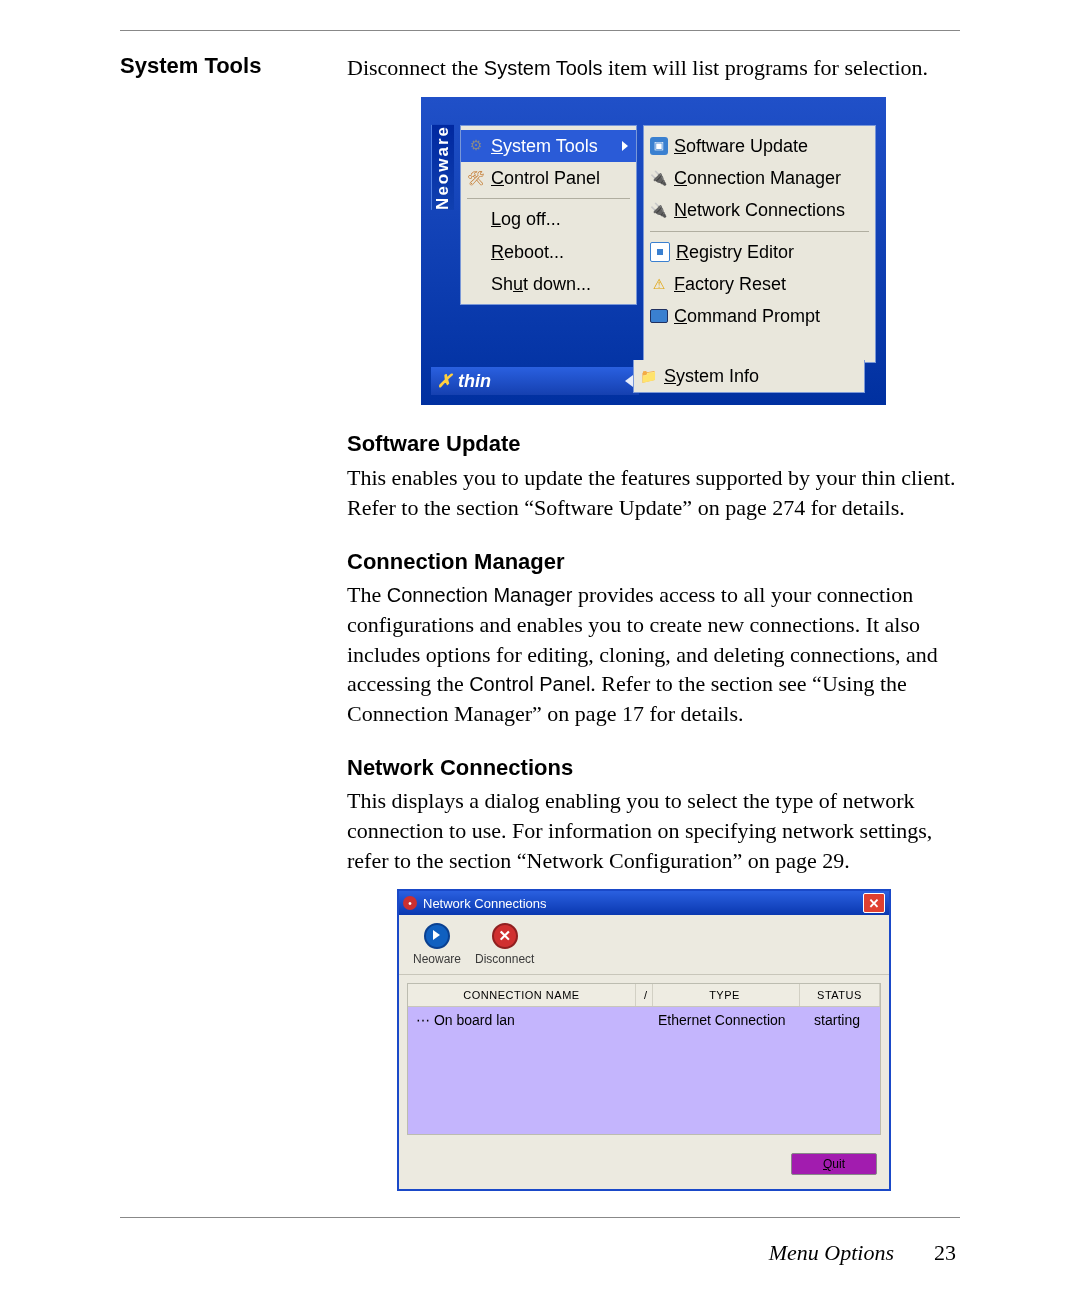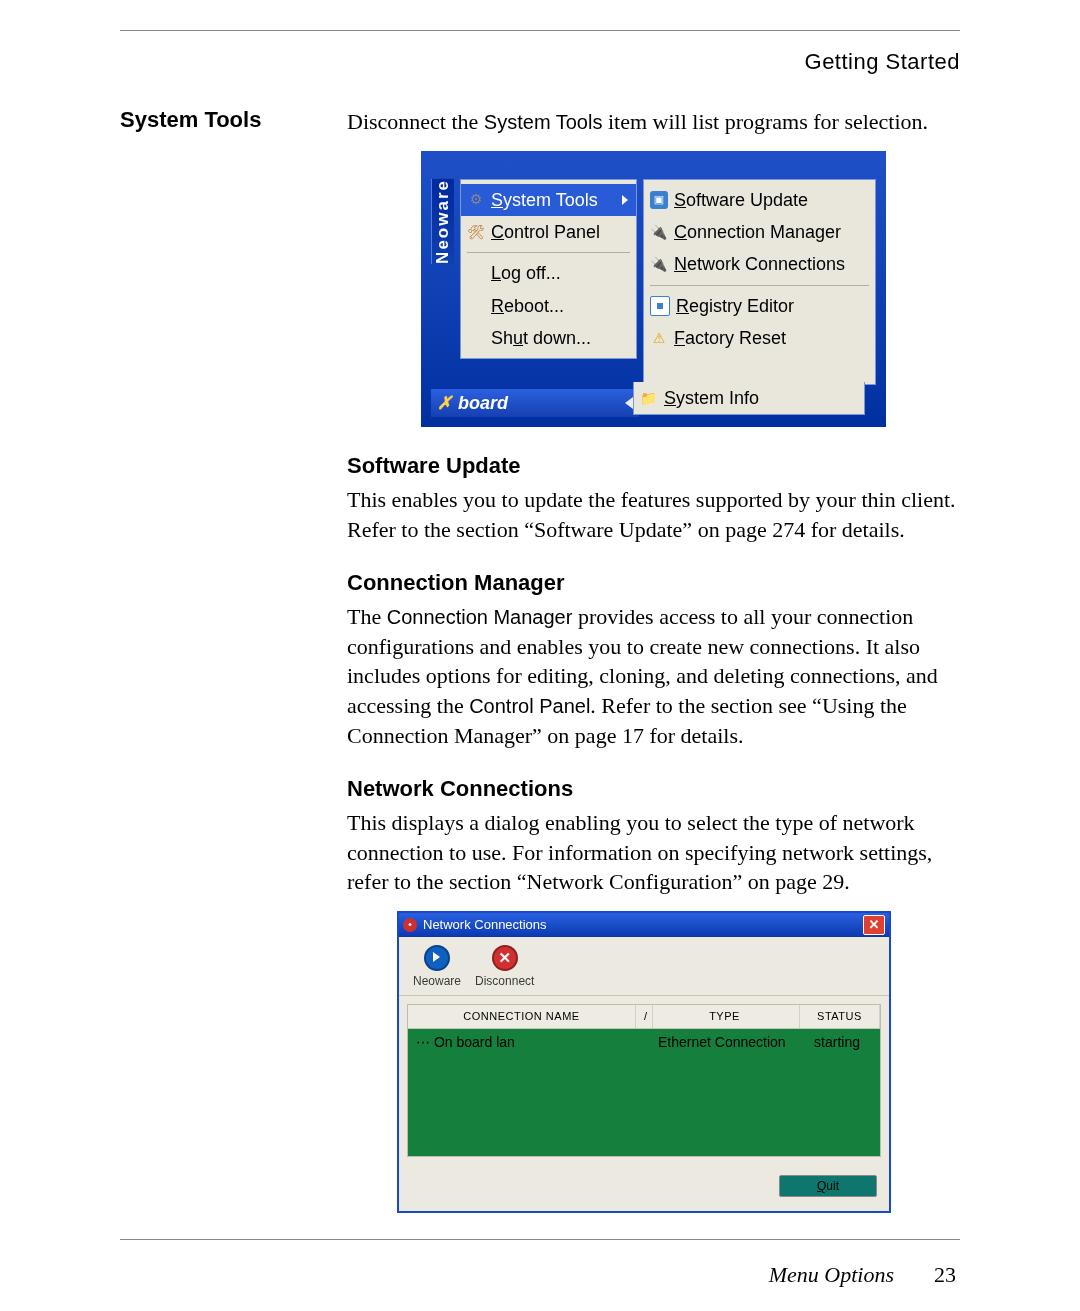--- a/index.html
+++ b/index.html
@@ -263,21 +263,21 @@
     border-left:7px solid #fff;
   }
   .tb-stop {
     width:22px;height:22px;border-radius:50%;
     background:#d03030;border:2px solid #902020;
     position:relative;color:#fff;
     display:flex;align-items:center;justify-content:center;font-weight:bold;font-size:15px;
   }
   .list-area {
     margin: 8px;
-    background: #15803d;
+    background: #c4b5fd;
     border: 1px solid #bcbcb0;
   }
   .list-head {
     display: grid;
     grid-template-columns: 1fr 14px 150px 80px;
     font-size: 11px;
     letter-spacing: .5px;
     background: #eeece2;
     border-bottom: 1px solid #c8c6ba;
   }
@@ -299,25 +299,25 @@
   .list-row .type { }
   .list-row .status { text-align: right; padding-right: 20px;}
   .list-body-space { height: 100px; }
   .dlg-footer {
     display: flex;
     justify-content: flex-end;
     padding: 10px 12px 14px 12px;
     background: #eceae0;
   }
   .dlg-footer button {
-    width: 98px;
+    width: 86px;
     height: 22px;
     font-family: Tahoma, Arial, sans-serif;
     font-size: 12px;
-    background: #0f766e;
+    background: #a21caf;
     border: 1px solid #888;
     border-radius: 2px;
   }
   .bottom-rule {
     border-top: 1px solid #888;
     margin-top: 26px;
   }
   .footer-line {
     display: flex;
     justify-content: flex-end;
@@ -332,21 +332,20 @@
   }
   .footer-line .pn {
     font-family: "Times New Roman", serif;
   }
 </style>
 </head>
 <body>
 
 <div class="page">
   <div class="rule"></div>
-  <div class="running-head">Getting Started</div>
 
   <div class="body-area">
     <div class="margin-head">System Tools</div>
     <div class="main-col">
       <p>
         <span>Disconnect the </span><span class="monolabel">System Tools</span><span> item will list programs for selection.</span>
       </p>
 
       <div class="fig-menu">
         <div class="fig-menu-row">
@@ -390,25 +389,29 @@
             </div>
             <div class="sep"></div>
             <div class="mi">
               <span class="ic ic-reg"></span>
               <span class="txt"><u>R</u>egistry Editor</span>
             </div>
             <div class="mi">
               <span class="ic ic-warn">⚠</span>
               <span class="txt"><u>F</u>actory Reset</span>
             </div>
+            <div class="mi">
+              <span class="ic ic-mon"></span>
+              <span class="txt"><u>C</u>ommand Prompt</span>
+            </div>
           </div>
         </div>
         <div class="menu-bar">
           <span class="x">✗</span>
-          <span class="lbl">board</span>
+          <span class="lbl">thin</span>
           <span class="tri"></span>
         </div>
         <div class="sysinfo-row">
           <span class="ic ic-folder">📁</span>
           <span class="txt"><u>S</u>ystem Info</span>
         </div>
       </div>
 
       <div class="subhead">Software Update</div>
       <p>This enables you to update the features supported by your thin client. Refer to the section “Software Update” on page 274 for details.</p>

